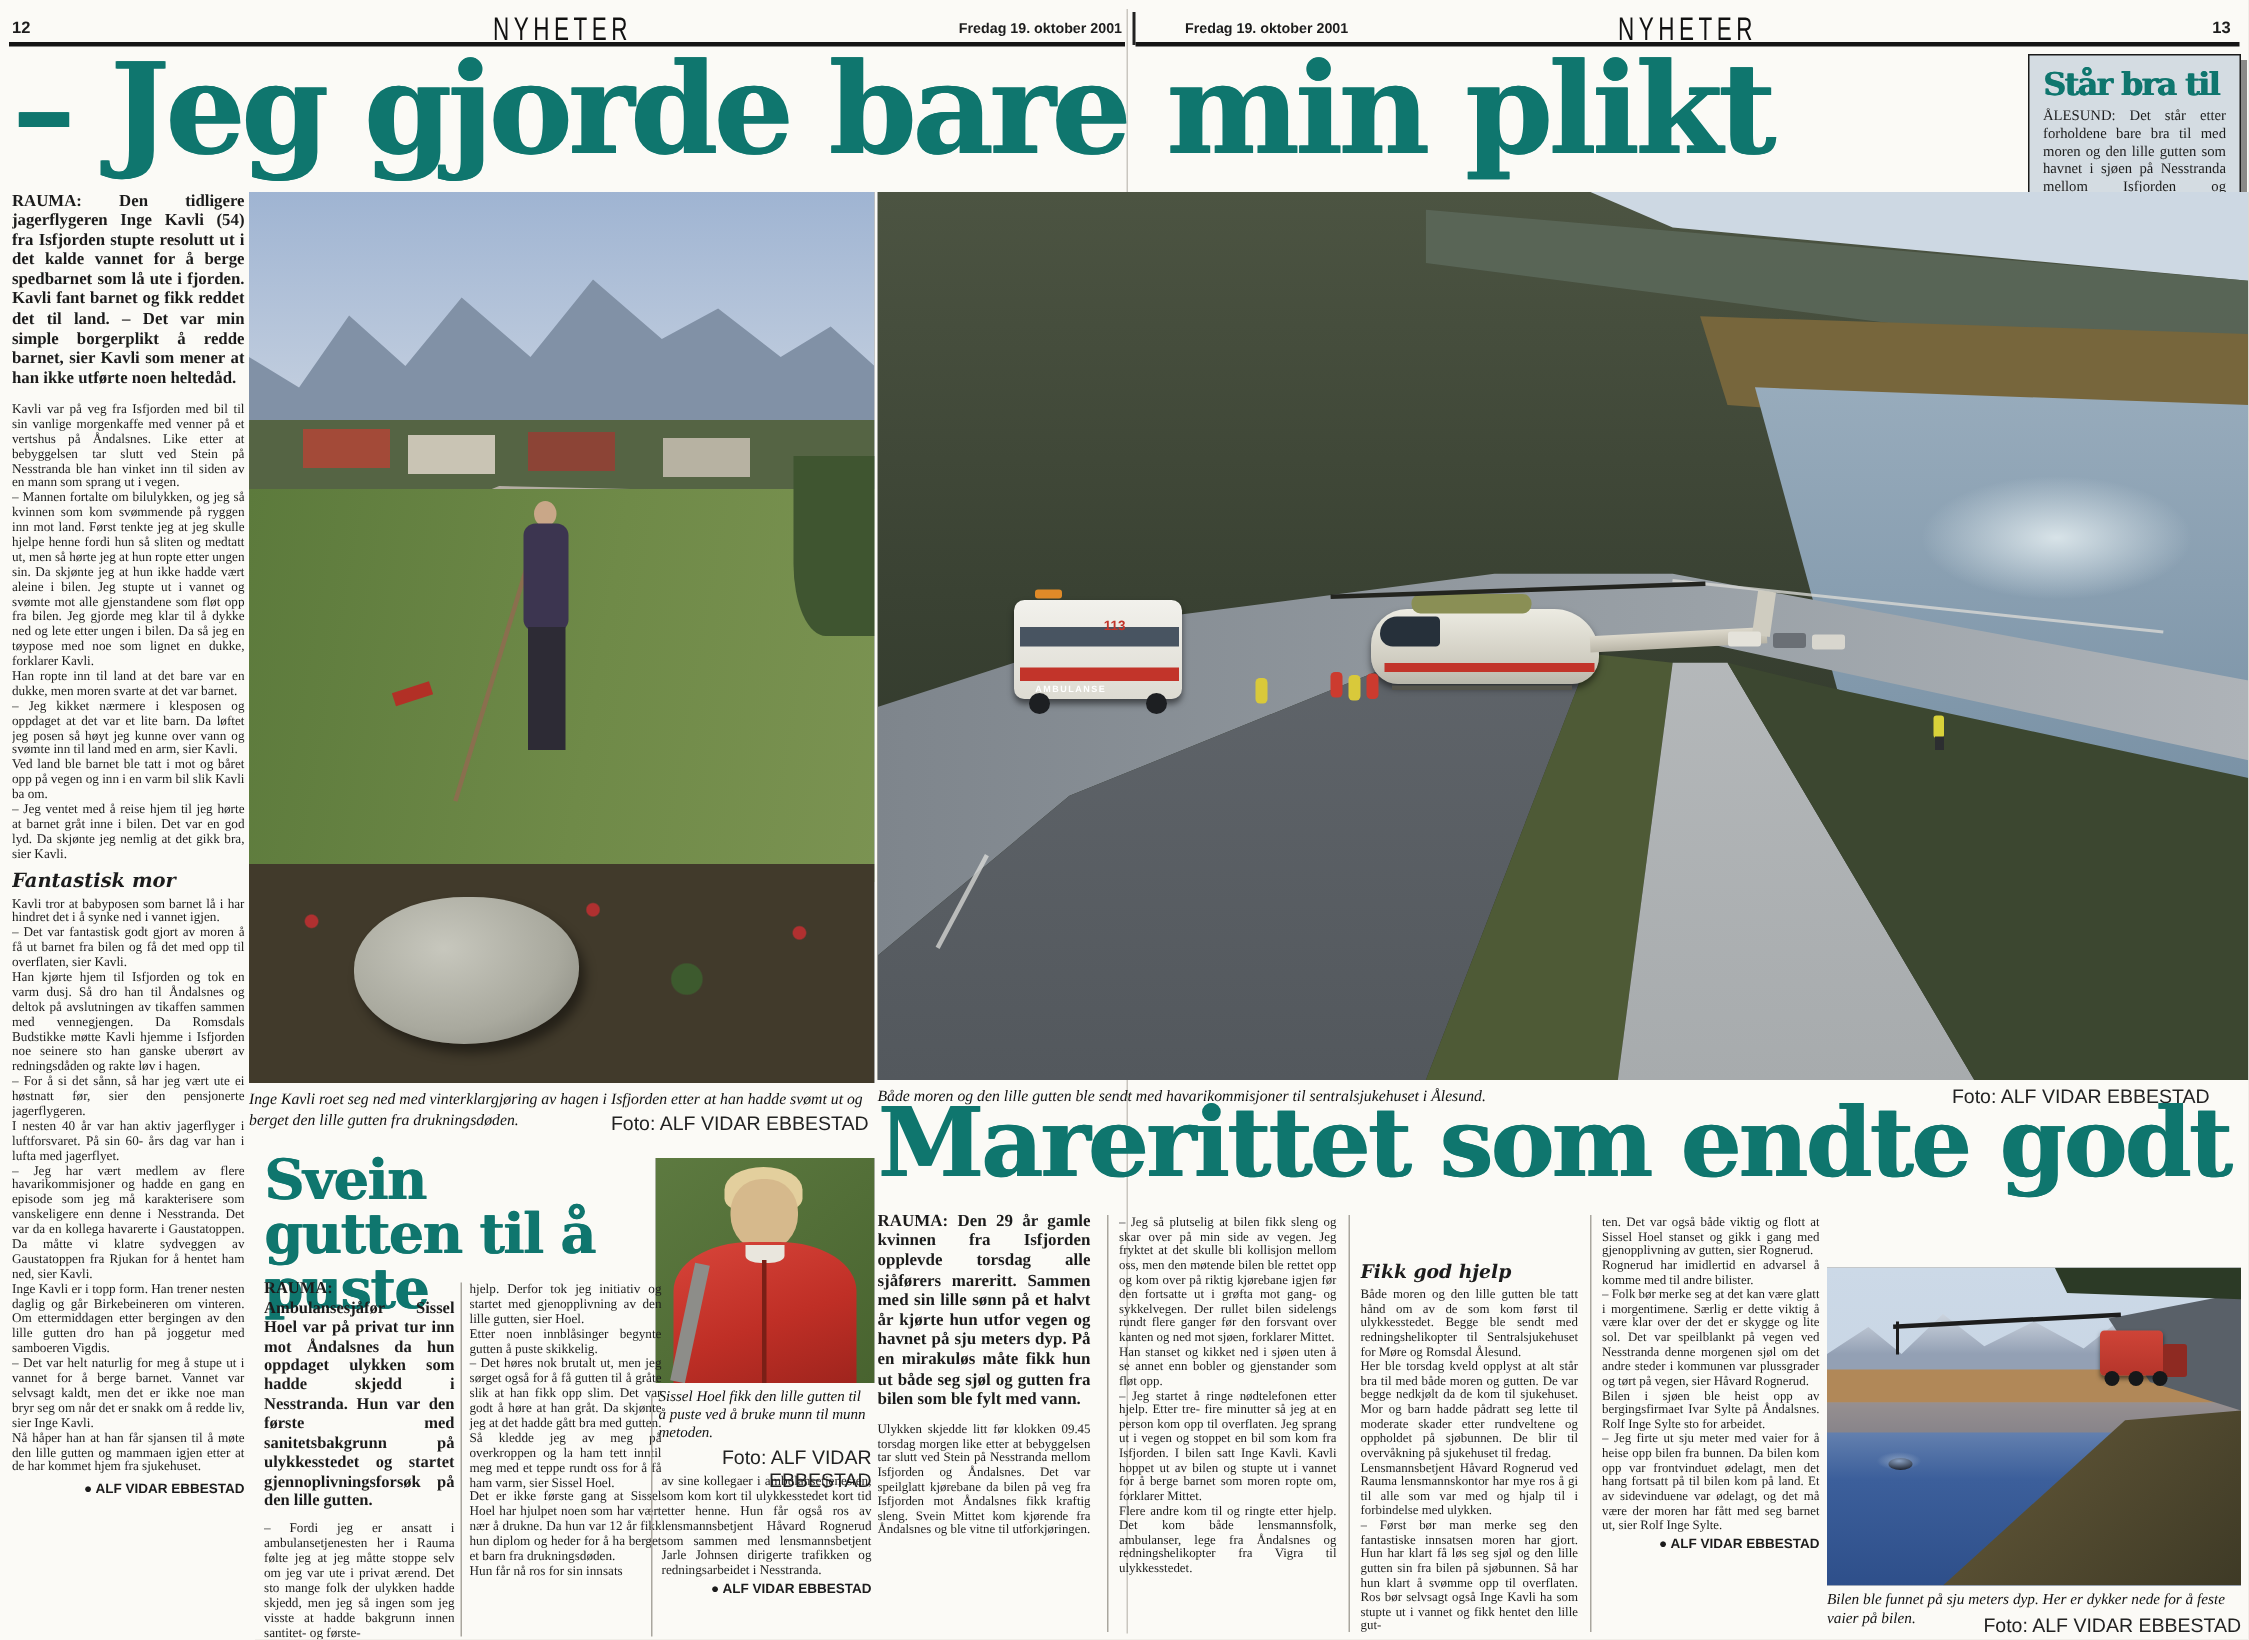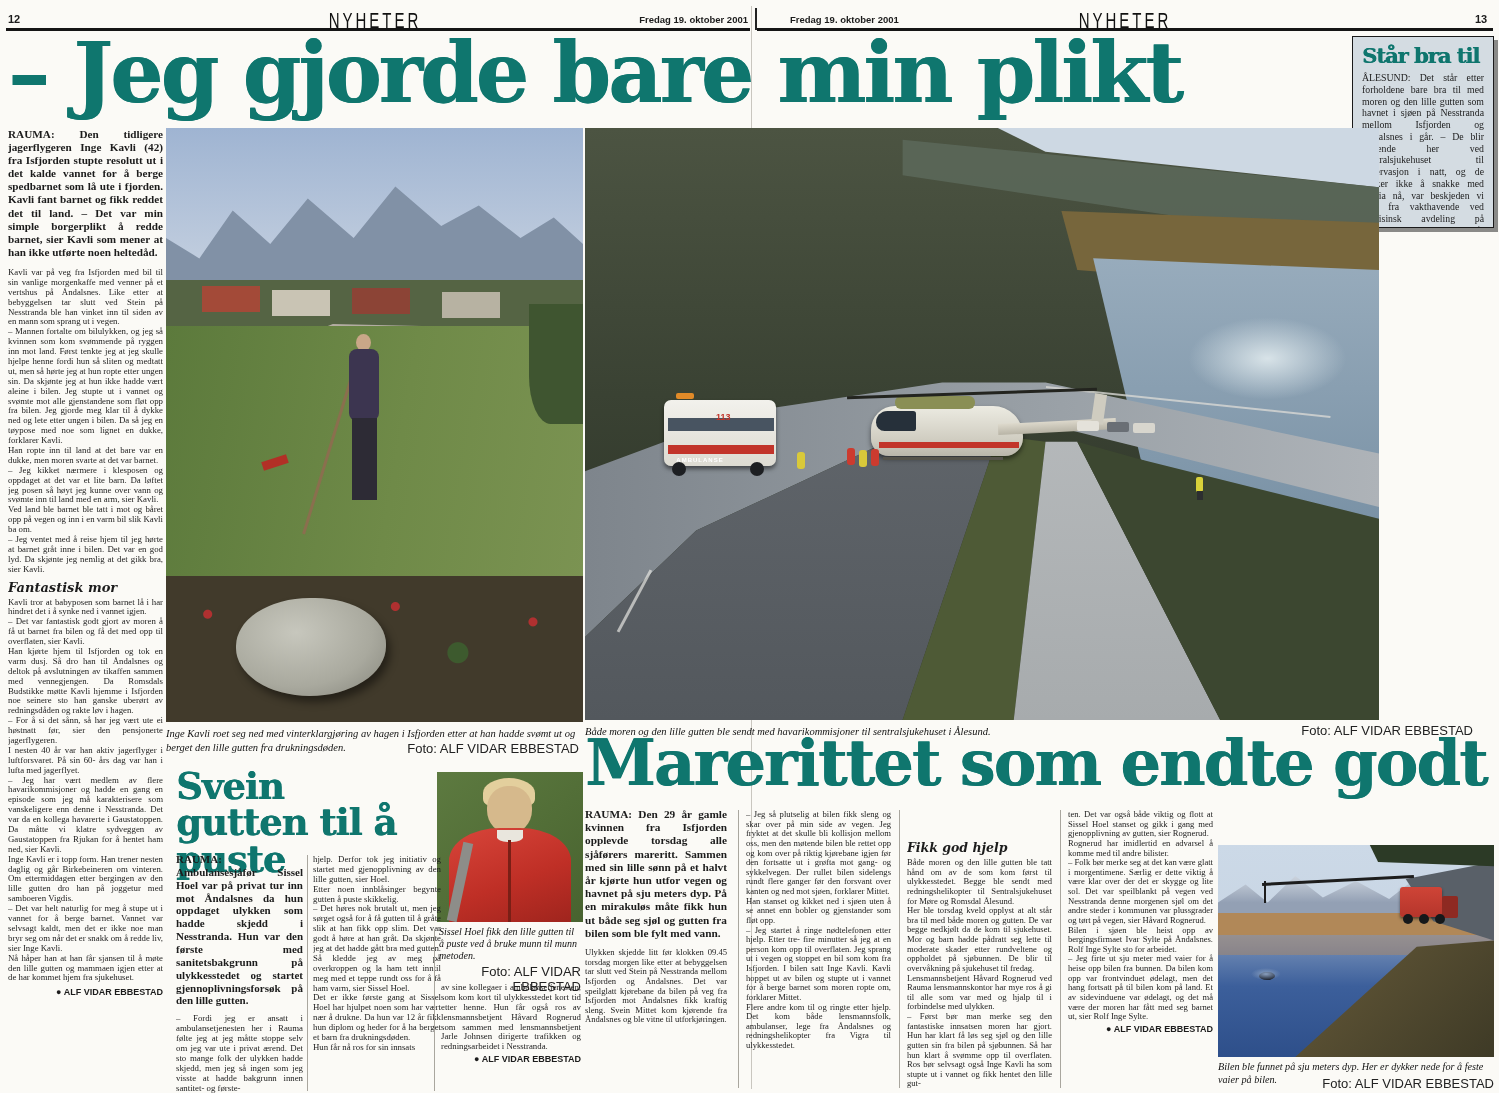--- a/index.html
+++ b/index.html
@@ -48,21 +48,21 @@
   <div class="abs" style="left:755px;top:8px;width:2px;height:22px;background:#222;"></div>
 
   <div class="abs hl" style="left:8px;top:30px;width:1340px;height:92px;font-size:84px;line-height:1.02;letter-spacing:-3px;white-space:nowrap;">– Jeg gjorde bare min plikt</div>
 
   <div class="abs" style="left:1352px;top:36px;width:142px;height:192px;background:#d4dce2;border:1px solid #1a1a1a;box-shadow:4px 4px 0 rgba(25,25,25,0.5);padding:6px 9px;box-sizing:border-box;overflow:hidden;">
     <div class="hl" style="font-size:21px;letter-spacing:-1px;margin-bottom:4px;">Står bra til</div>
     <div style="font-size:9.8px;line-height:1.2;text-align:justify;">ÅLESUND: Det står etter forholdene bare bra til med moren og den lille gutten som havnet i sjøen på Nesstranda mellom Isfjorden og Åndalsnes i går. – De blir liggende her ved Sentralsjukehuset til observasjon i natt, og de ønsker ikke å snakke med media nå, var beskjeden vi fikk fra vakthavende ved medisinsk avdeling på Sentralsjukehuset seint i går ettermiddag.</div>
   </div>
 
   <div class="abs" style="left:8px;top:128px;width:155px;height:960px;overflow:hidden;">
-    <div class="intro" style="margin-bottom:9px;">RAUMA: Den tidligere jagerflygeren Inge Kavli (42) fra Isfjorden stupte resolutt ut i det kalde vannet for å berge spedbarnet som lå ute i fjorden. Kavli fant barnet og fikk reddet det til land. – Det var min simple borgerplikt å redde barnet, sier Kavli som mener at han ikke utførte noen heltedåd.</div>
+    <div class="intro" style="margin-bottom:9px;">RAUMA: Den tidligere jagerflygeren Inge Kavli (54) fra Isfjorden stupte resolutt ut i det kalde vannet for å berge spedbarnet som lå ute i fjorden. Kavli fant barnet og fikk reddet det til land. – Det var min simple borgerplikt å redde barnet, sier Kavli som mener at han ikke utførte noen heltedåd.</div>
     <div class="btxt">Kavli var på veg fra Isfjorden med bil til sin vanlige morgenkaffe med venner på et vertshus på Åndalsnes. Like etter at bebyggelsen tar slutt ved Stein på Nesstranda ble han vinket inn til siden av en mann som sprang ut i vegen.
 – Mannen fortalte om bilulykken, og jeg så kvinnen som kom svømmende på ryggen inn mot land. Først tenkte jeg at jeg skulle hjelpe henne fordi hun så sliten og medtatt ut, men så hørte jeg at hun ropte etter ungen sin. Da skjønte jeg at hun ikke hadde vært aleine i bilen. Jeg stupte ut i vannet og svømte mot alle gjenstandene som fløt opp fra bilen. Jeg gjorde meg klar til å dykke ned og lete etter ungen i bilen. Da så jeg en tøypose med noe som lignet en dukke, forklarer Kavli.
 Han ropte inn til land at det bare var en dukke, men moren svarte at det var barnet.
 – Jeg kikket nærmere i klesposen og oppdaget at det var et lite barn. Da løftet jeg posen så høyt jeg kunne over vann og svømte inn til land med en arm, sier Kavli.
 Ved land ble barnet ble tatt i mot og båret opp på vegen og inn i en varm bil slik Kavli ba om.
 – Jeg ventet med å reise hjem til jeg hørte at barnet gråt inne i bilen. Det var en god lyd. Da skjønte jeg nemlig at det gikk bra, sier Kavli.</div>
     <div class="subhead">Fantastisk mor</div>
     <div class="btxt">Kavli tror at babyposen som barnet lå i har hindret det i å synke ned i vannet igjen.
 – Det var fantastisk godt gjort av moren å få ut barnet fra bilen og få det med opp til overflaten, sier Kavli.
 Han kjørte hjem til Isfjorden og tok en varm dusj. Så dro han til Åndalsnes og deltok på avslutningen av tikaffen sammen med vennegjengen. Da Romsdals Budstikke møtte Kavli hjemme i Isfjorden noe seinere sto han ganske uberørt av redningsdåden og rakte løv i hagen.
@@ -90,21 +90,21 @@
     <div style="left:96px;top:330px;width:26px;height:9px;background:#b23026;transform:rotate(-18deg);"></div>
     <div style="left:0;top:448px;width:100%;height:146px;background:#413a2b;"></div>
     <div style="left:0;top:440px;width:100%;height:154px;background-image:radial-gradient(circle at 10% 30%,#b03030 4px,transparent 5px),radial-gradient(circle at 22% 60%,#c04838 4px,transparent 5px),radial-gradient(circle at 55% 25%,#b03030 4px,transparent 5px),radial-gradient(circle at 70% 55%,#3d5a2e 10px,transparent 11px),radial-gradient(circle at 88% 35%,#b03030 4px,transparent 5px),radial-gradient(circle at 40% 70%,#3d5a2e 9px,transparent 10px);"></div>
     <div style="left:70px;top:470px;width:150px;height:98px;background:radial-gradient(ellipse at 40% 35%,#c7c7bd 0%,#a9a99e 60%,#83837a 100%);border-radius:50% 48% 52% 50%;box-shadow:4px 6px 8px rgba(0,0,0,0.45);"></div>
   </div>
   <div class="abs caption" style="left:166px;top:727px;width:417px;height:32px;">
     <span>Inge Kavli roet seg ned med vinterklargjøring av hagen i Isfjorden etter at han hadde svømt ut og berget den lille gutten fra drukningsdøden.</span>
     <span class="credit" style="position:absolute;right:4px;bottom:1px;">Foto:  ALF VIDAR EBBESTAD</span>
   </div>
 
-  <div class="abs photo" style="left:585px;top:128px;width:794px;height:592px;">
+  <div class="abs photo" style="left:585px;top:128px;width:914px;height:592px;">
     <div style="inset:0;background:linear-gradient(180deg,#4c5442 0%,#3a4233 45%,#2f3629 78%,#34392c 100%);"></div>
     <div style="left:0;top:0;width:100%;height:100%;background:#cdd8e3;clip-path:polygon(52% 0,100% 0,100% 10%,58% 4%);"></div>
     <div style="left:0;top:0;width:100%;height:100%;background:#5c685a;opacity:.85;clip-path:polygon(40% 2%,70% 6%,100% 10%,100% 20%,60% 12%,40% 8%);"></div>
     <div style="left:0;top:0;width:100%;height:100%;background:#77663c;clip-path:polygon(60% 14%,100% 16%,100% 28%,62% 24%);"></div>
     <div style="left:0;top:0;width:100%;height:100%;background:linear-gradient(180deg,#a6b8c7 0%,#647f95 100%);clip-path:polygon(64% 22%,100% 24%,100% 72%,70% 56%);"></div>
     <div style="left:76%;top:32%;width:20%;height:14%;background:radial-gradient(ellipse,#d8e3e8 0%,transparent 70%);"></div>
     <div style="left:0;top:0;width:100%;height:100%;background:linear-gradient(90deg,#7e858c 0%,#9aa1a7 60%,#aeb3b8 100%);clip-path:polygon(0 58%,20% 48%,45% 43%,58% 43%,100% 55%,100% 64%,58% 50%,38% 53%,14% 68%,0 86%);"></div>
     <div style="left:0;top:0;width:100%;height:100%;background:linear-gradient(180deg,#6c7177 0%,#53585d 100%);clip-path:polygon(0 86%,14% 68%,38% 53%,52% 52%,40% 100%,0 100%);"></div>
     <div style="left:0;top:0;width:100%;height:100%;background:#4e5a36;clip-path:polygon(40% 100%,52% 52%,58% 53%,54% 100%);"></div>
     <div style="left:0;top:0;width:100%;height:100%;background:linear-gradient(180deg,#c3c6c8 0%,#a7abad 100%);clip-path:polygon(54% 100%,58% 53%,62% 53%,80% 100%);"></div>

